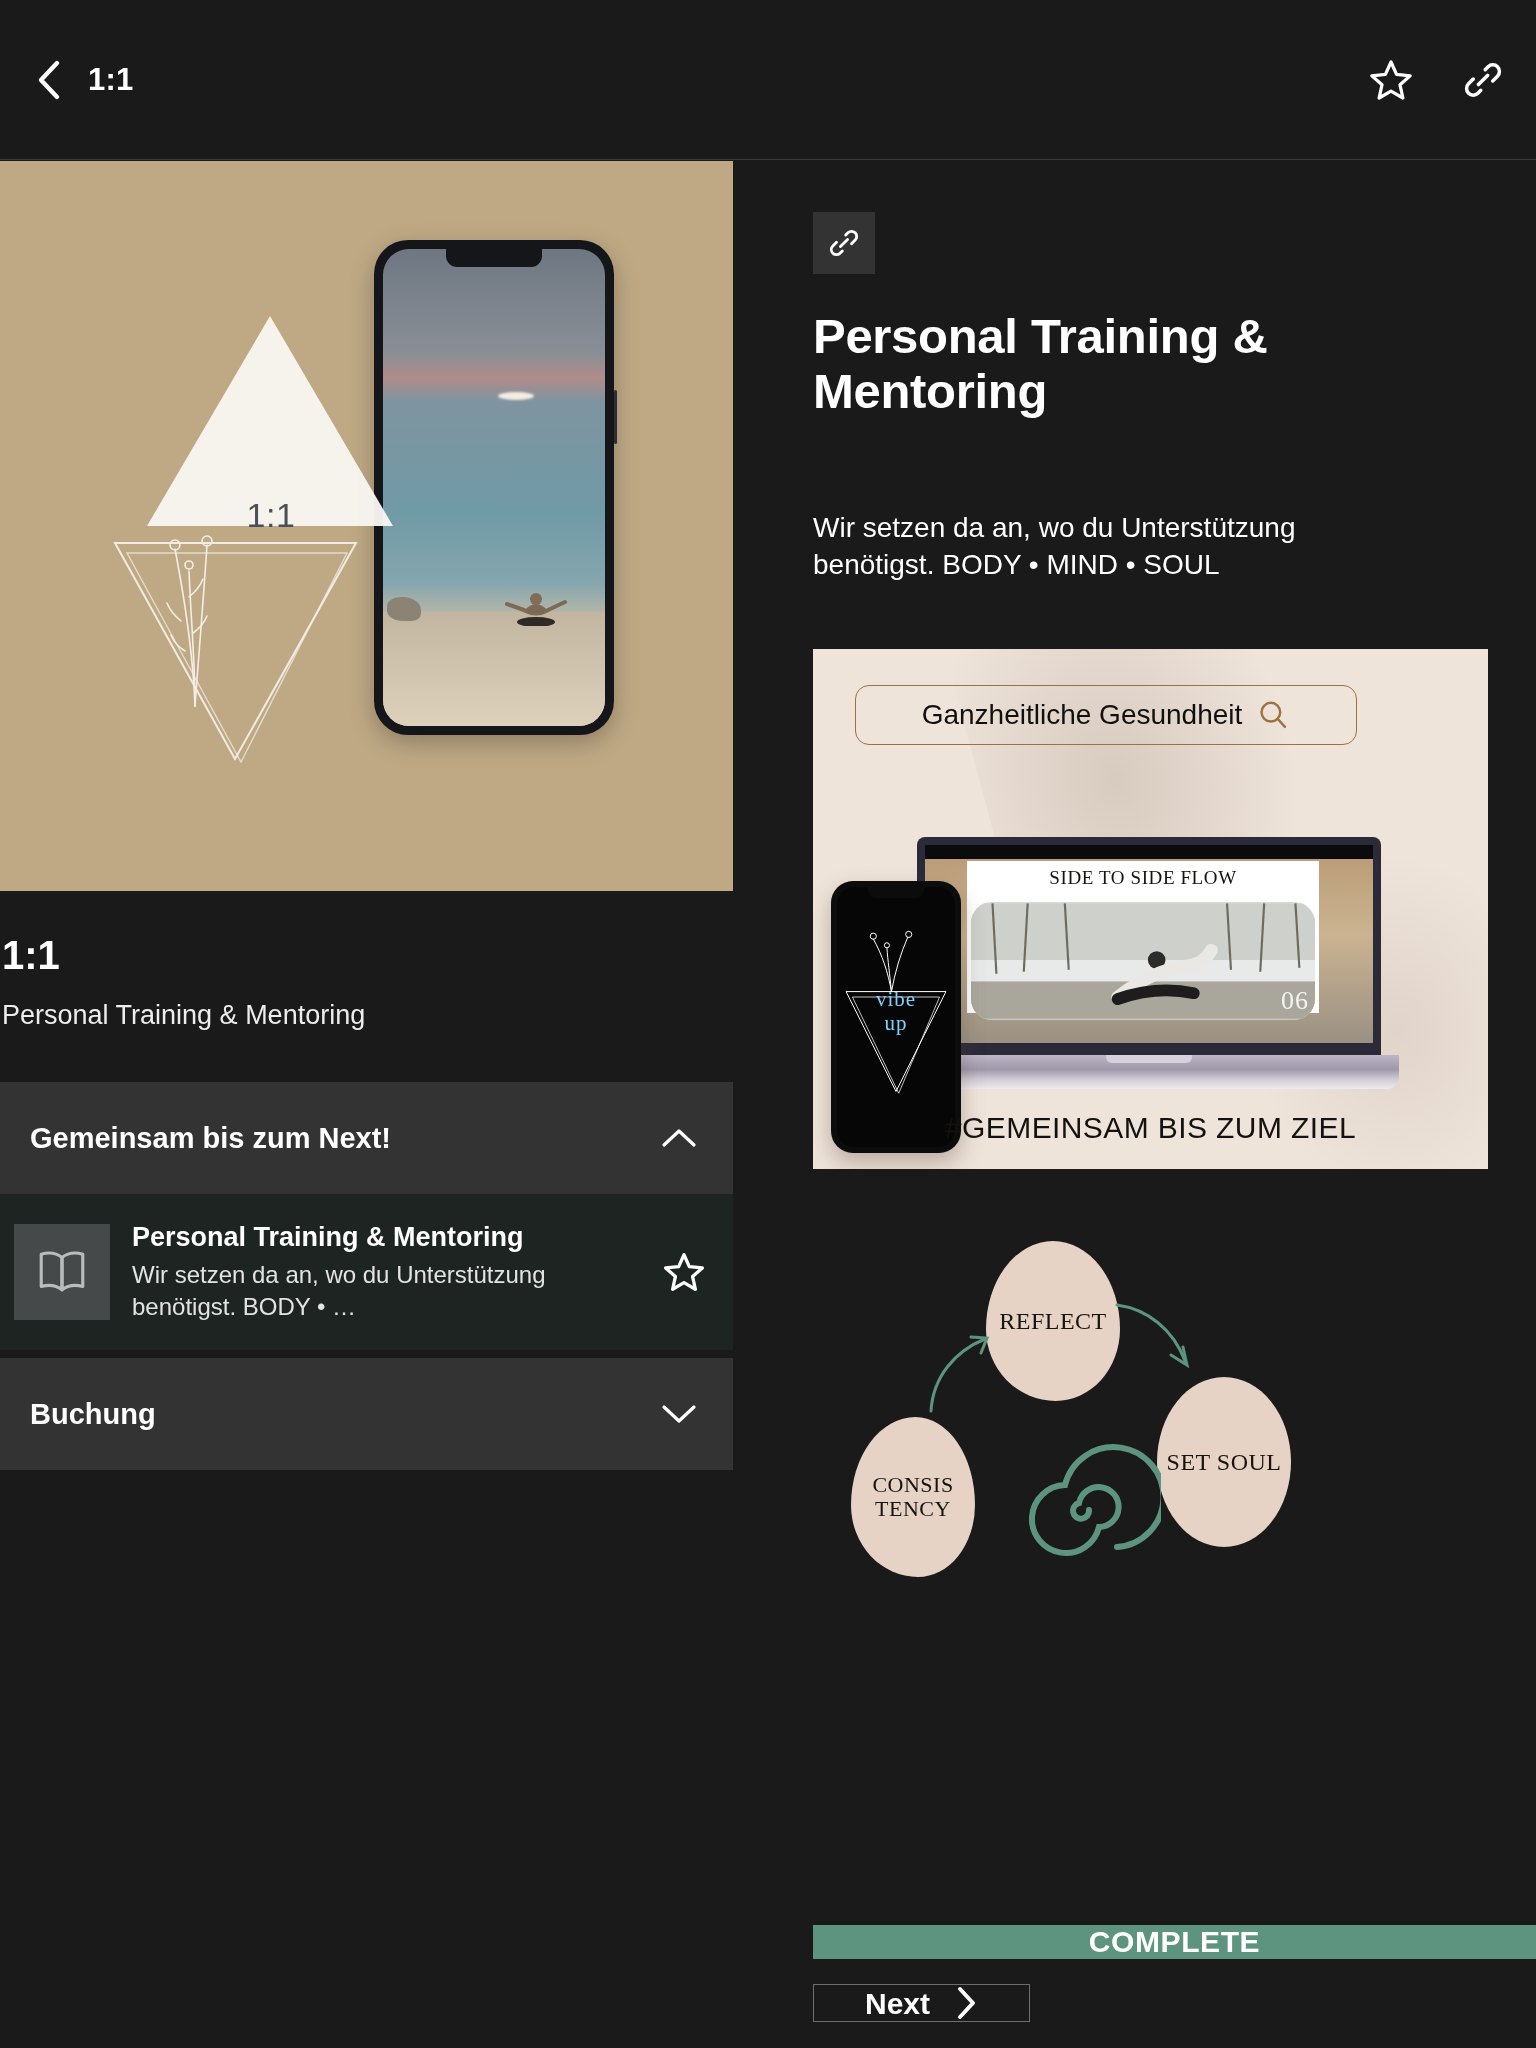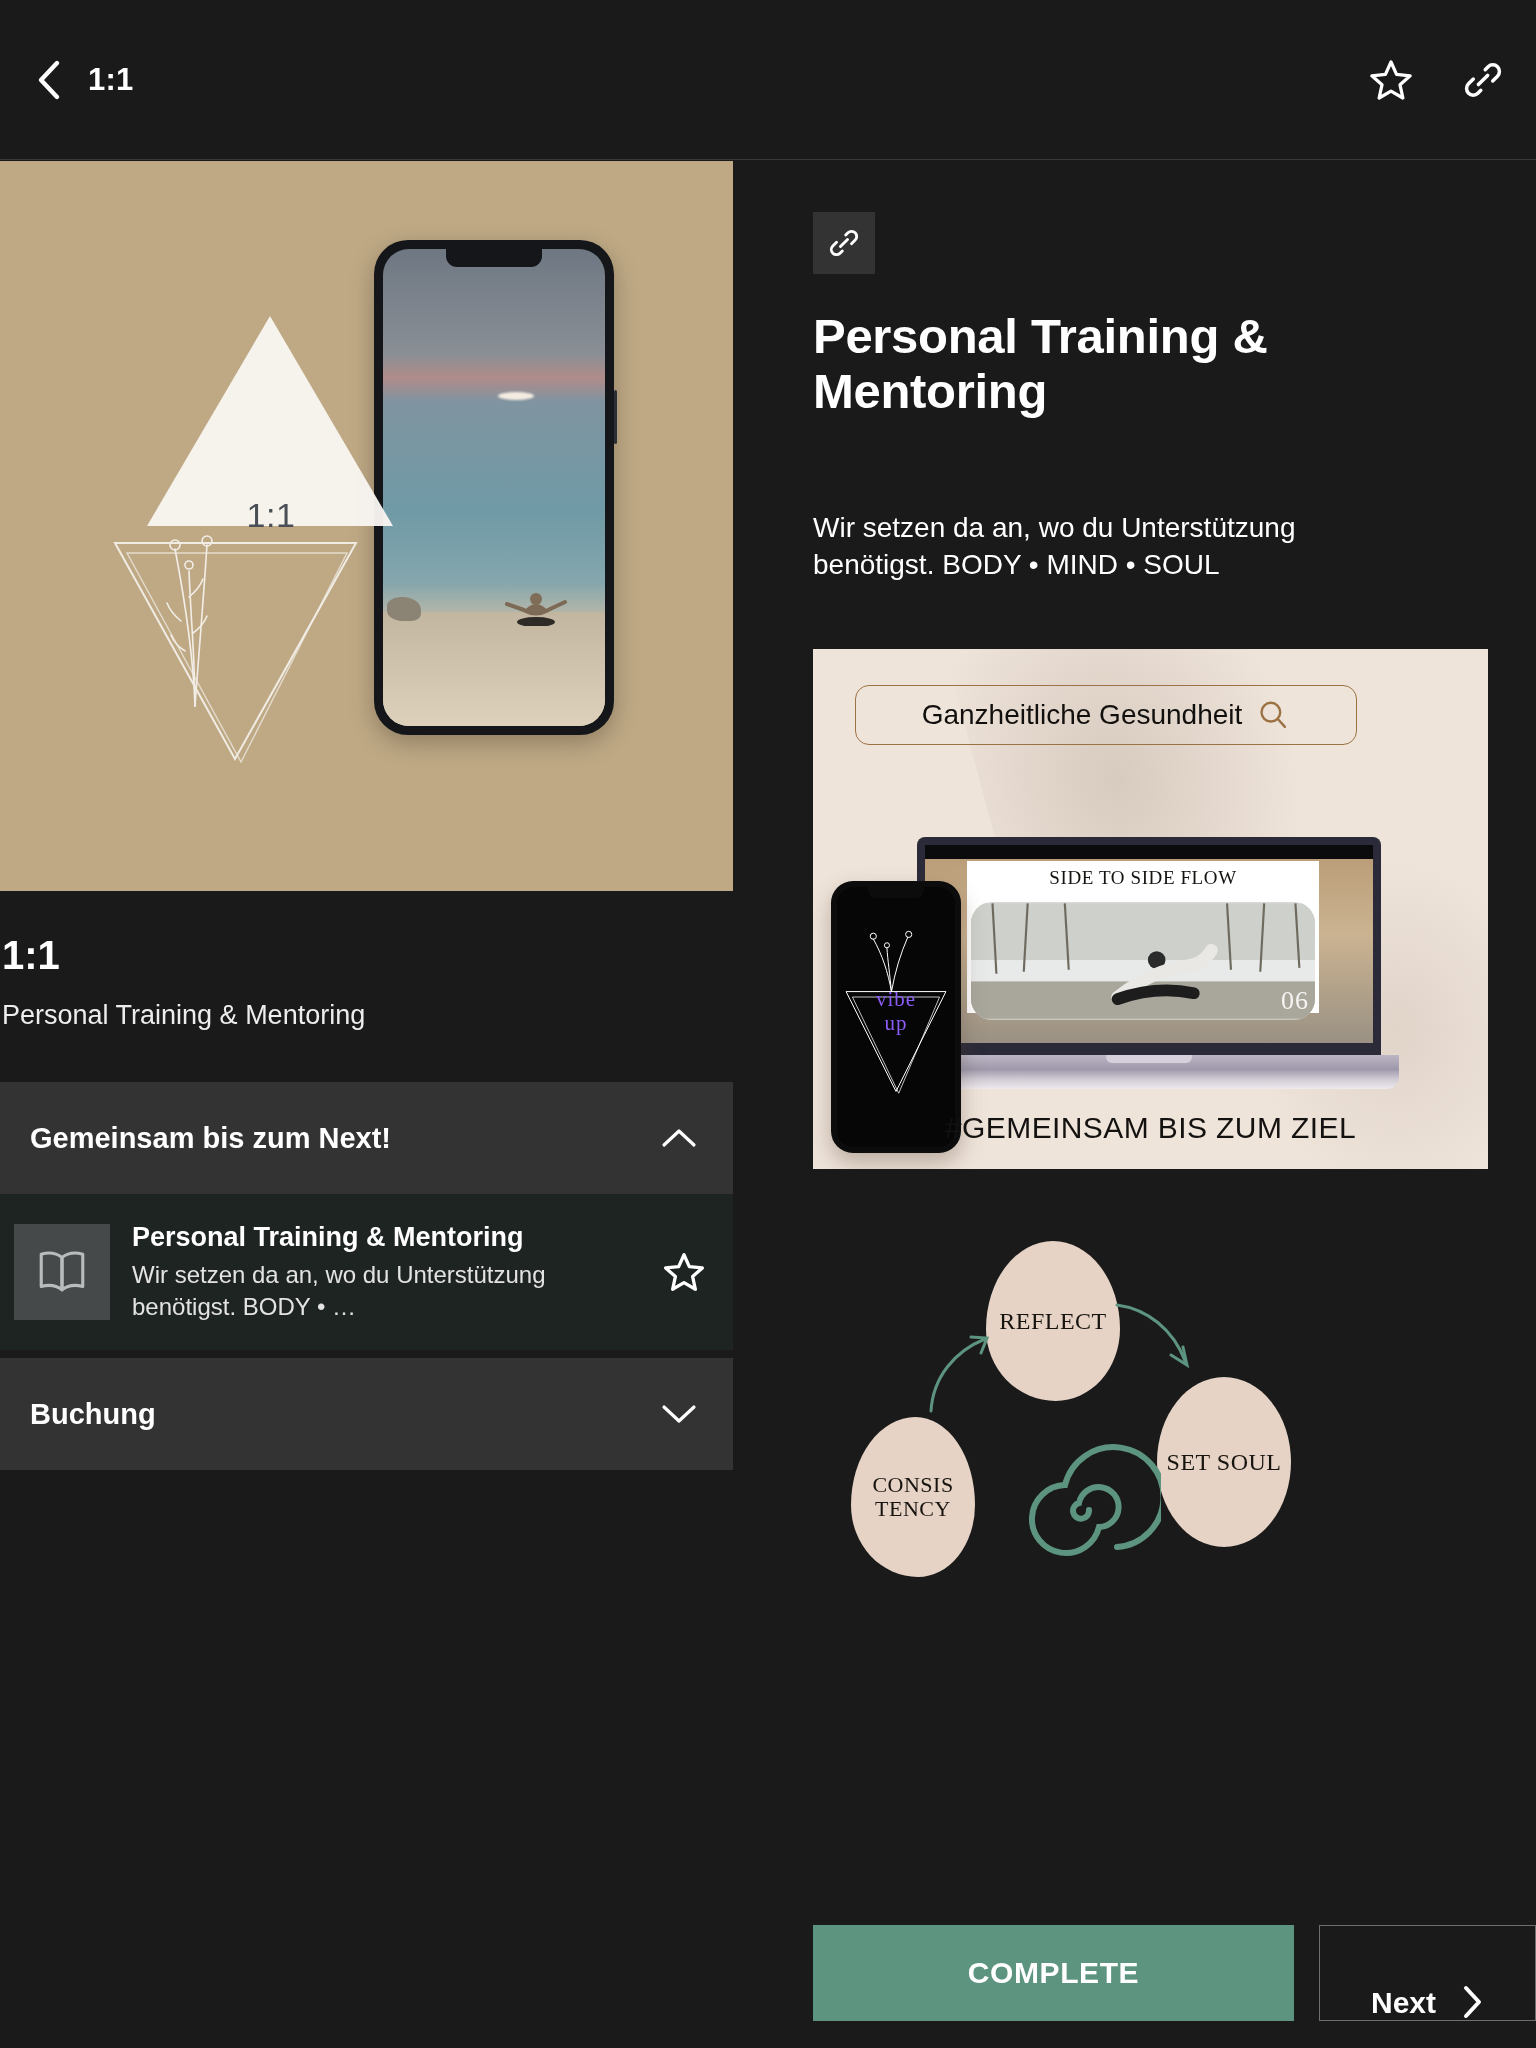--- a/index.html
+++ b/index.html
@@ -172,21 +172,21 @@
     width: 86px; height: 8px; background:#d6d0dc; border-radius: 0 0 6px 6px;
   }
   .promo-phone {
     position: absolute; left: 18px; top: 232px; width: 130px; height: 272px;
     background:#0c0c0c; border-radius: 22px; padding: 6px;
     box-shadow: 0 10px 22px rgba(90,70,55,.35);
   }
   .promo-phone .pscreen { width:100%; height:100%; background:#060606; border-radius: 17px; position:relative; overflow:hidden;}
   .promo-phone .pnotch { position:absolute; left:50%; transform:translateX(-50%); top:0; width:56px; height:11px; background:#0c0c0c; border-radius:0 0 8px 8px;}
   .vibeup { position:absolute; left:50%; top:48%; transform:translate(-50%,-50%); text-align:center;
-            font-family:"Liberation Serif", serif; color:#8b5cf6; font-size: 21px; line-height:1.12; letter-spacing:1px;}
+            font-family:"Liberation Serif", serif; color:#7dd3fc; font-size: 21px; line-height:1.12; letter-spacing:1px;}
   .promo-tagline {
     position: absolute; left: 0; bottom: 24px; width: 100%; text-align: center;
     color: #141210; font-size: 30px; letter-spacing: .4px; font-family:"Liberation Sans", sans-serif;
   }
 
   
   .cycle { position: relative; width: 723px; height: 330px; margin-top: 68px; }
   .blob {
     position: absolute; background: #e6d3c6; display:flex; align-items:center; justify-content:center;
     text-align:center; font-family:"Liberation Serif", serif; color:#17140f; line-height:1.12;
@@ -194,21 +194,21 @@
   .blob.reflect { left: 173px; top: 4px; width: 134px; height: 160px; border-radius: 50% 50% 48% 52% / 55% 55% 45% 45%; font-size: 24px; letter-spacing:.5px;}
   .blob.goals   { left: 344px; top: 140px; width: 134px; height: 170px; border-radius: 50% 50% 50% 50% / 50% 50% 50% 50%; font-size: 24px; letter-spacing:.5px;}
   .blob.consist { left: 38px;  top: 180px; width: 124px; height: 160px; border-radius: 52% 48% 46% 54% / 55% 55% 45% 45%; font-size: 22px; letter-spacing:.5px;}
   .spiral { position: absolute; left: 198px; top: 195px; width: 150px; height: 140px; }
   .arrow-l { position:absolute; left:108px; top: 92px; width: 80px; height: 86px; }
   .arrow-r { position:absolute; left:300px; top: 62px; width: 86px; height: 74px; }
 
   
   .actions {
     position: absolute; left: 813px; top: 1925px; width: 723px; height: 96px;
-    display: flex; align-items: stretch; gap: 25px;
+    display: flex; align-items: stretch; gap: 25px; flex-direction: column;
   }
   .btn-complete {
     flex: 1 1 auto; background: #5d9480; color: #ffffff;
     display:flex; align-items:center; justify-content:center;
     font-size: 30px; font-weight: 700; letter-spacing: .6px; cursor: pointer; border: none;
   }
   .btn-next {
     width: 217px; background: #1a1a1a; border: 1.6px solid #6e6e6e; color: #ffffff;
     display:flex; align-items:flex-end; justify-content:center; gap: 24px;
     font-size: 30px; font-weight: 700; cursor: pointer;

